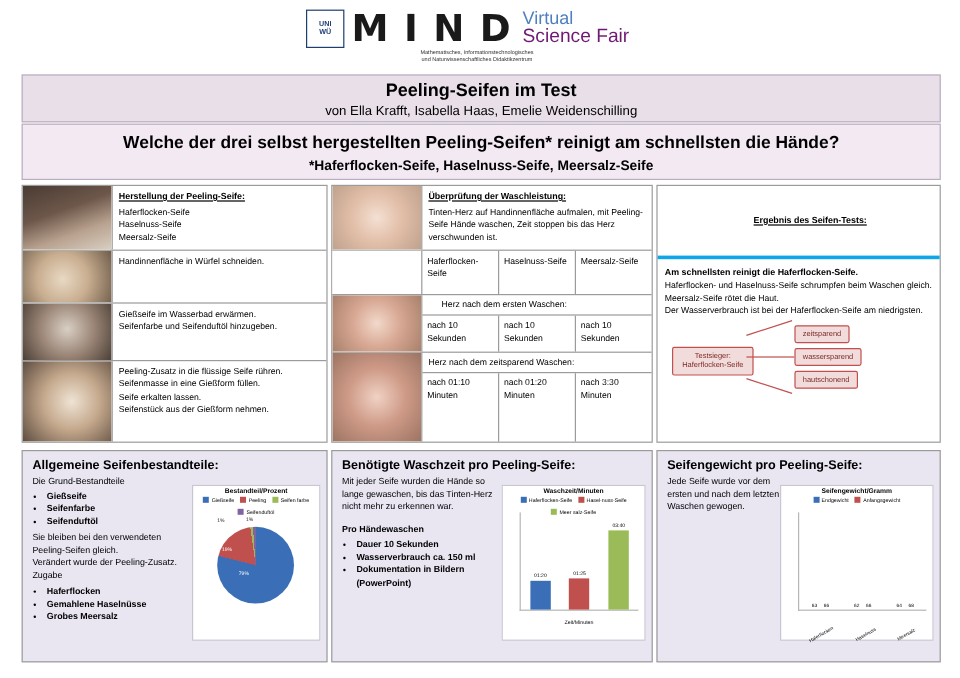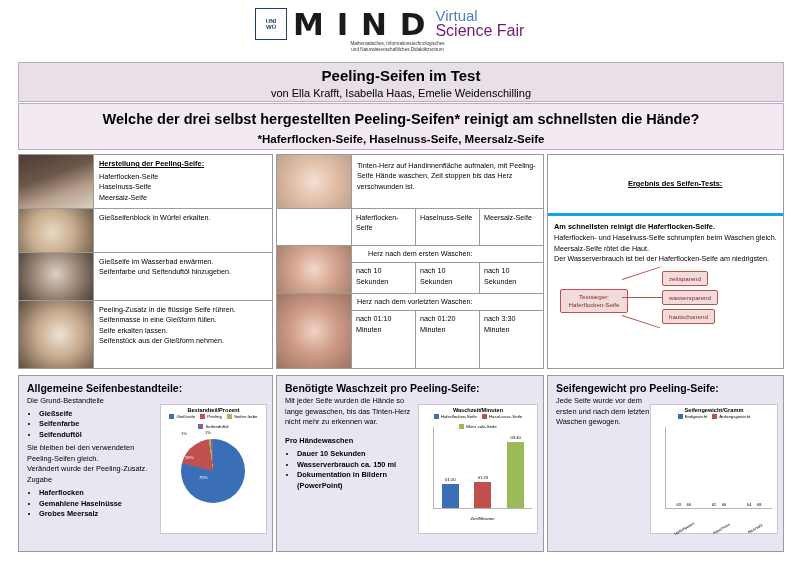--- a/index.html
+++ b/index.html
@@ -183,21 +183,21 @@
         <div class="col-head">Herstellung der Peeling-Seife:</div>
         <div style="white-space:pre-line;margin-top:2px;">Haferflocken-Seife
 Haselnuss-Seife
 Meersalz-Seife</div>
       </div>
     </div>
     <div class="rowgrid" style="height:43px;">
       <div class="imgcell">
           <div class="photo p-cubes"></div>
         </div>
-      <div class="txtcell" style="white-space:pre-line;">Gießseifenblock in Würfel erkalten.</div>
+      <div class="txtcell" style="white-space:pre-line;">Handinnenfläche in Würfel schneiden.</div>
     </div>
     <div class="rowgrid" style="height:47px;">
       <div class="imgcell">
           <div class="photo p-pot"></div>
         </div>
       <div class="txtcell" style="white-space:pre-line;">Gießseife im Wasserbad erwärmen.
 Seifenfarbe und Seifenduftöl hinzugeben.</div>
     </div>
     <div class="rowgrid" style="height:67px;">
       <div class="imgcell">
@@ -209,20 +209,21 @@
 Seifenstück aus der Gießform nehmen.</div>
     </div>
   </div>
 
   <div class="col" id="col-mid">
     <div class="rowgrid" style="height:53px;">
       <div class="imgcell">
           <div class="photo p-hand1"></div>
         </div>
       <div class="txtcell">
+        <div class="col-head">Überprüfung der Waschleistung:</div>
         <div style="margin-top:2px;">Tinten-Herz auf Handinnenfläche aufmalen, mit Peeling-Seife Hände waschen, Zeit stoppen bis das Herz verschwunden ist.</div>
       </div>
     </div>
     <div class="rowgrid" style="height:36px;">
       <div class="imgcell" style="border-right:1px solid #9b9b9b;background:#fff;"></div>
       <div class="txtcell" style="padding:0;display:flex;">
         <div style="flex:1;padding:4px;border-right:1px solid #9b9b9b;">Haferflocken-Seife</div>
         <div style="flex:1;padding:4px;border-right:1px solid #9b9b9b;">Haselnuss-Seife</div>
         <div style="flex:1;padding:4px;">Meersalz-Seife</div>
       </div>
@@ -238,21 +239,21 @@
           <div style="flex:1;padding:3px 4px;border-right:1px solid #9b9b9b;">nach 10 Sekunden</div>
           <div style="flex:1;padding:3px 4px;">nach 10 Sekunden</div>
         </div>
       </div>
     </div>
     <div class="rowgrid" style="height:74px;">
       <div class="imgcell">
           <div class="photo p-hand3"></div>
         </div>
       <div class="txtcell" style="padding:0;display:flex;flex-direction:column;">
-        <div style="padding:3px 5px;border-bottom:1px solid #9b9b9b;">Herz nach dem vorletzten Waschen:</div>
+        <div style="padding:3px 5px;border-bottom:1px solid #9b9b9b;">Herz nach dem zeitsparend Waschen:</div>
         <div style="flex:1;display:flex;">
           <div style="flex:1;padding:3px 4px;border-right:1px solid #9b9b9b;">nach 01:10 Minuten</div>
           <div style="flex:1;padding:3px 4px;border-right:1px solid #9b9b9b;">nach 01:20 Minuten</div>
           <div style="flex:1;padding:3px 4px;">nach 3:30 Minuten</div>
         </div>
       </div>
     </div>
   </div>
 
   <div class="col" id="col-right">

